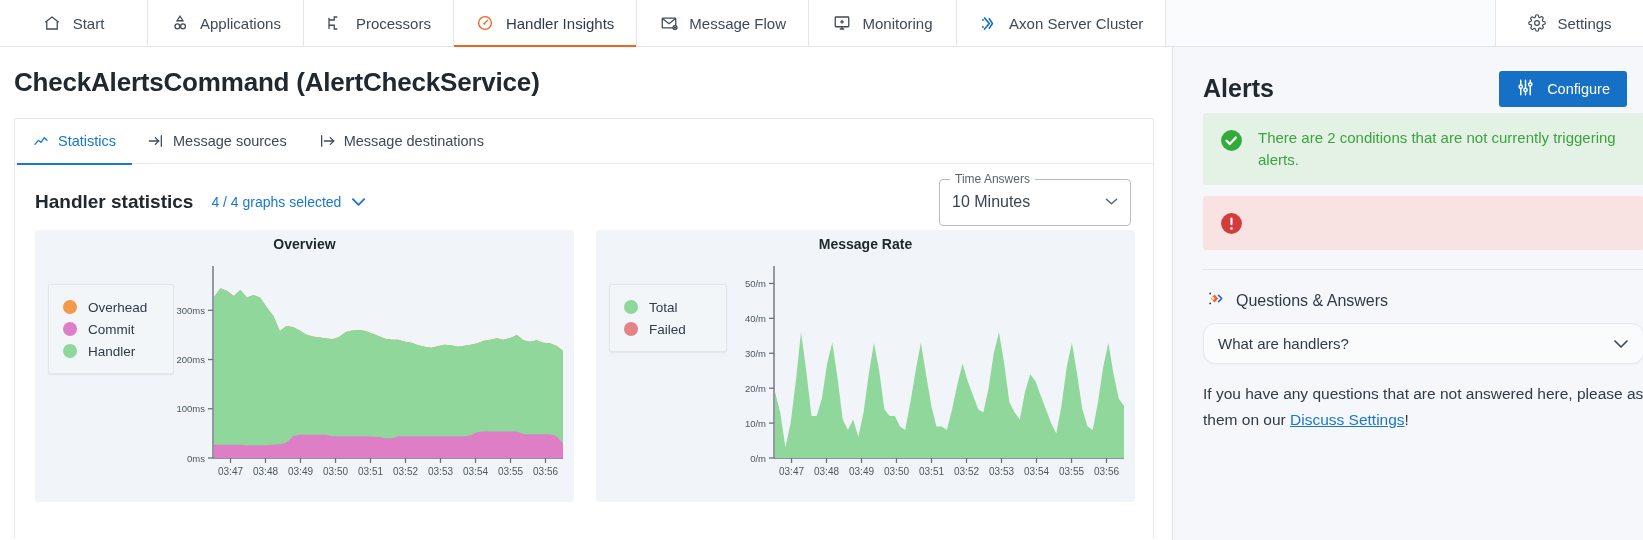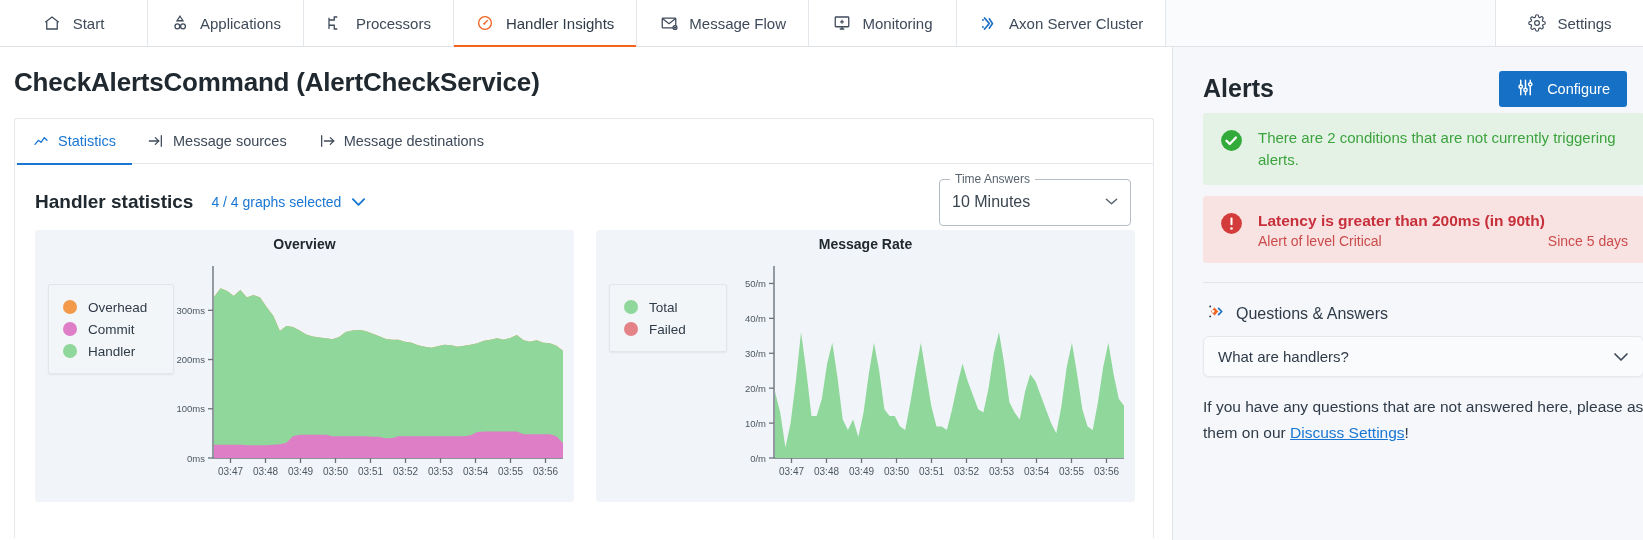--- a/index.html
+++ b/index.html
@@ -174,21 +174,21 @@
 
   .qa-head {
     display: flex; align-items: center; gap: 12px;
     margin: 19px 0 0 14px; padding-top: 14px;
     border-top: 1px solid #e2e6ea;
     width: 441px;
   }
   .qa-title { font-size: 16px; color: #2f3b48; padding: 8px 0 6px; }
   .qa-item {
     margin: 7px 0 0 14px; width: 441px;
-    background: #fafbfd; border: 1px solid #e4e8ec; border-radius: 6px;
+    background: #fafbfd; border: 1px solid #e4e8ec; border-radius: 12px;
     height: 41px; display: flex; align-items: center;
     padding: 0 14px; cursor: pointer;
     box-shadow: 0 1px 2px rgba(0,0,0,.04);
   }
   .qa-item-label { font-size: 15px; color: #2f3b48; }
   .qa-item .chev { margin-left: auto; color: #3e4a59; font-size: 14px; }
   .qa-foot {
     margin: 17px 0 0 14px; width: 452px;
     font-size: 15.5px; color: #2f3b48; line-height: 26px;
   }
@@ -487,27 +487,20 @@
     </div>
 
     <div class="alert-box crit">
       <span class="alert-ico">
         <svg width="25" height="25" viewBox="0 0 24 24">
             <circle cx="12" cy="12" r="10" fill="#d43c3c"></circle>
             <rect x="11" y="6.3" width="2" height="7.4" rx="1" fill="#fff"></rect>
             <circle cx="12" cy="16.8" r="1.25" fill="#fff"></circle>
           </svg>
       </span>
-      <span style="flex:1">
-        <span class="alert-title-crit">Latency is greater than 200ms (in 90th)</span>
-        <span class="alert-sub">
-          <span>Alert of level Critical</span>
-          <span class="since">Since 5 days</span>
-        </span>
-      </span>
     </div>
 
     <div class="qa-head">
       <span>
         <svg width="21" height="21" viewBox="0 0 24 24">
             <path d="M9 12l4.2-4.6L17.4 12l-4.2 4.6z" fill="#f26322"></path>
             <circle cx="11.6" cy="11.9" r="1.5" fill="#fff"></circle>
             <path d="M17.8 8.4L21.4 12l-3.6 3.6" fill="none" stroke="#1b6ec2" stroke-width="1.9" stroke-linecap="round" stroke-linejoin="round"></path>
             <circle cx="8.2" cy="6.3" r="1.05" fill="#2f3b48"></circle>
             <circle cx="8.2" cy="17.6" r="1.05" fill="#2f3b48"></circle>

